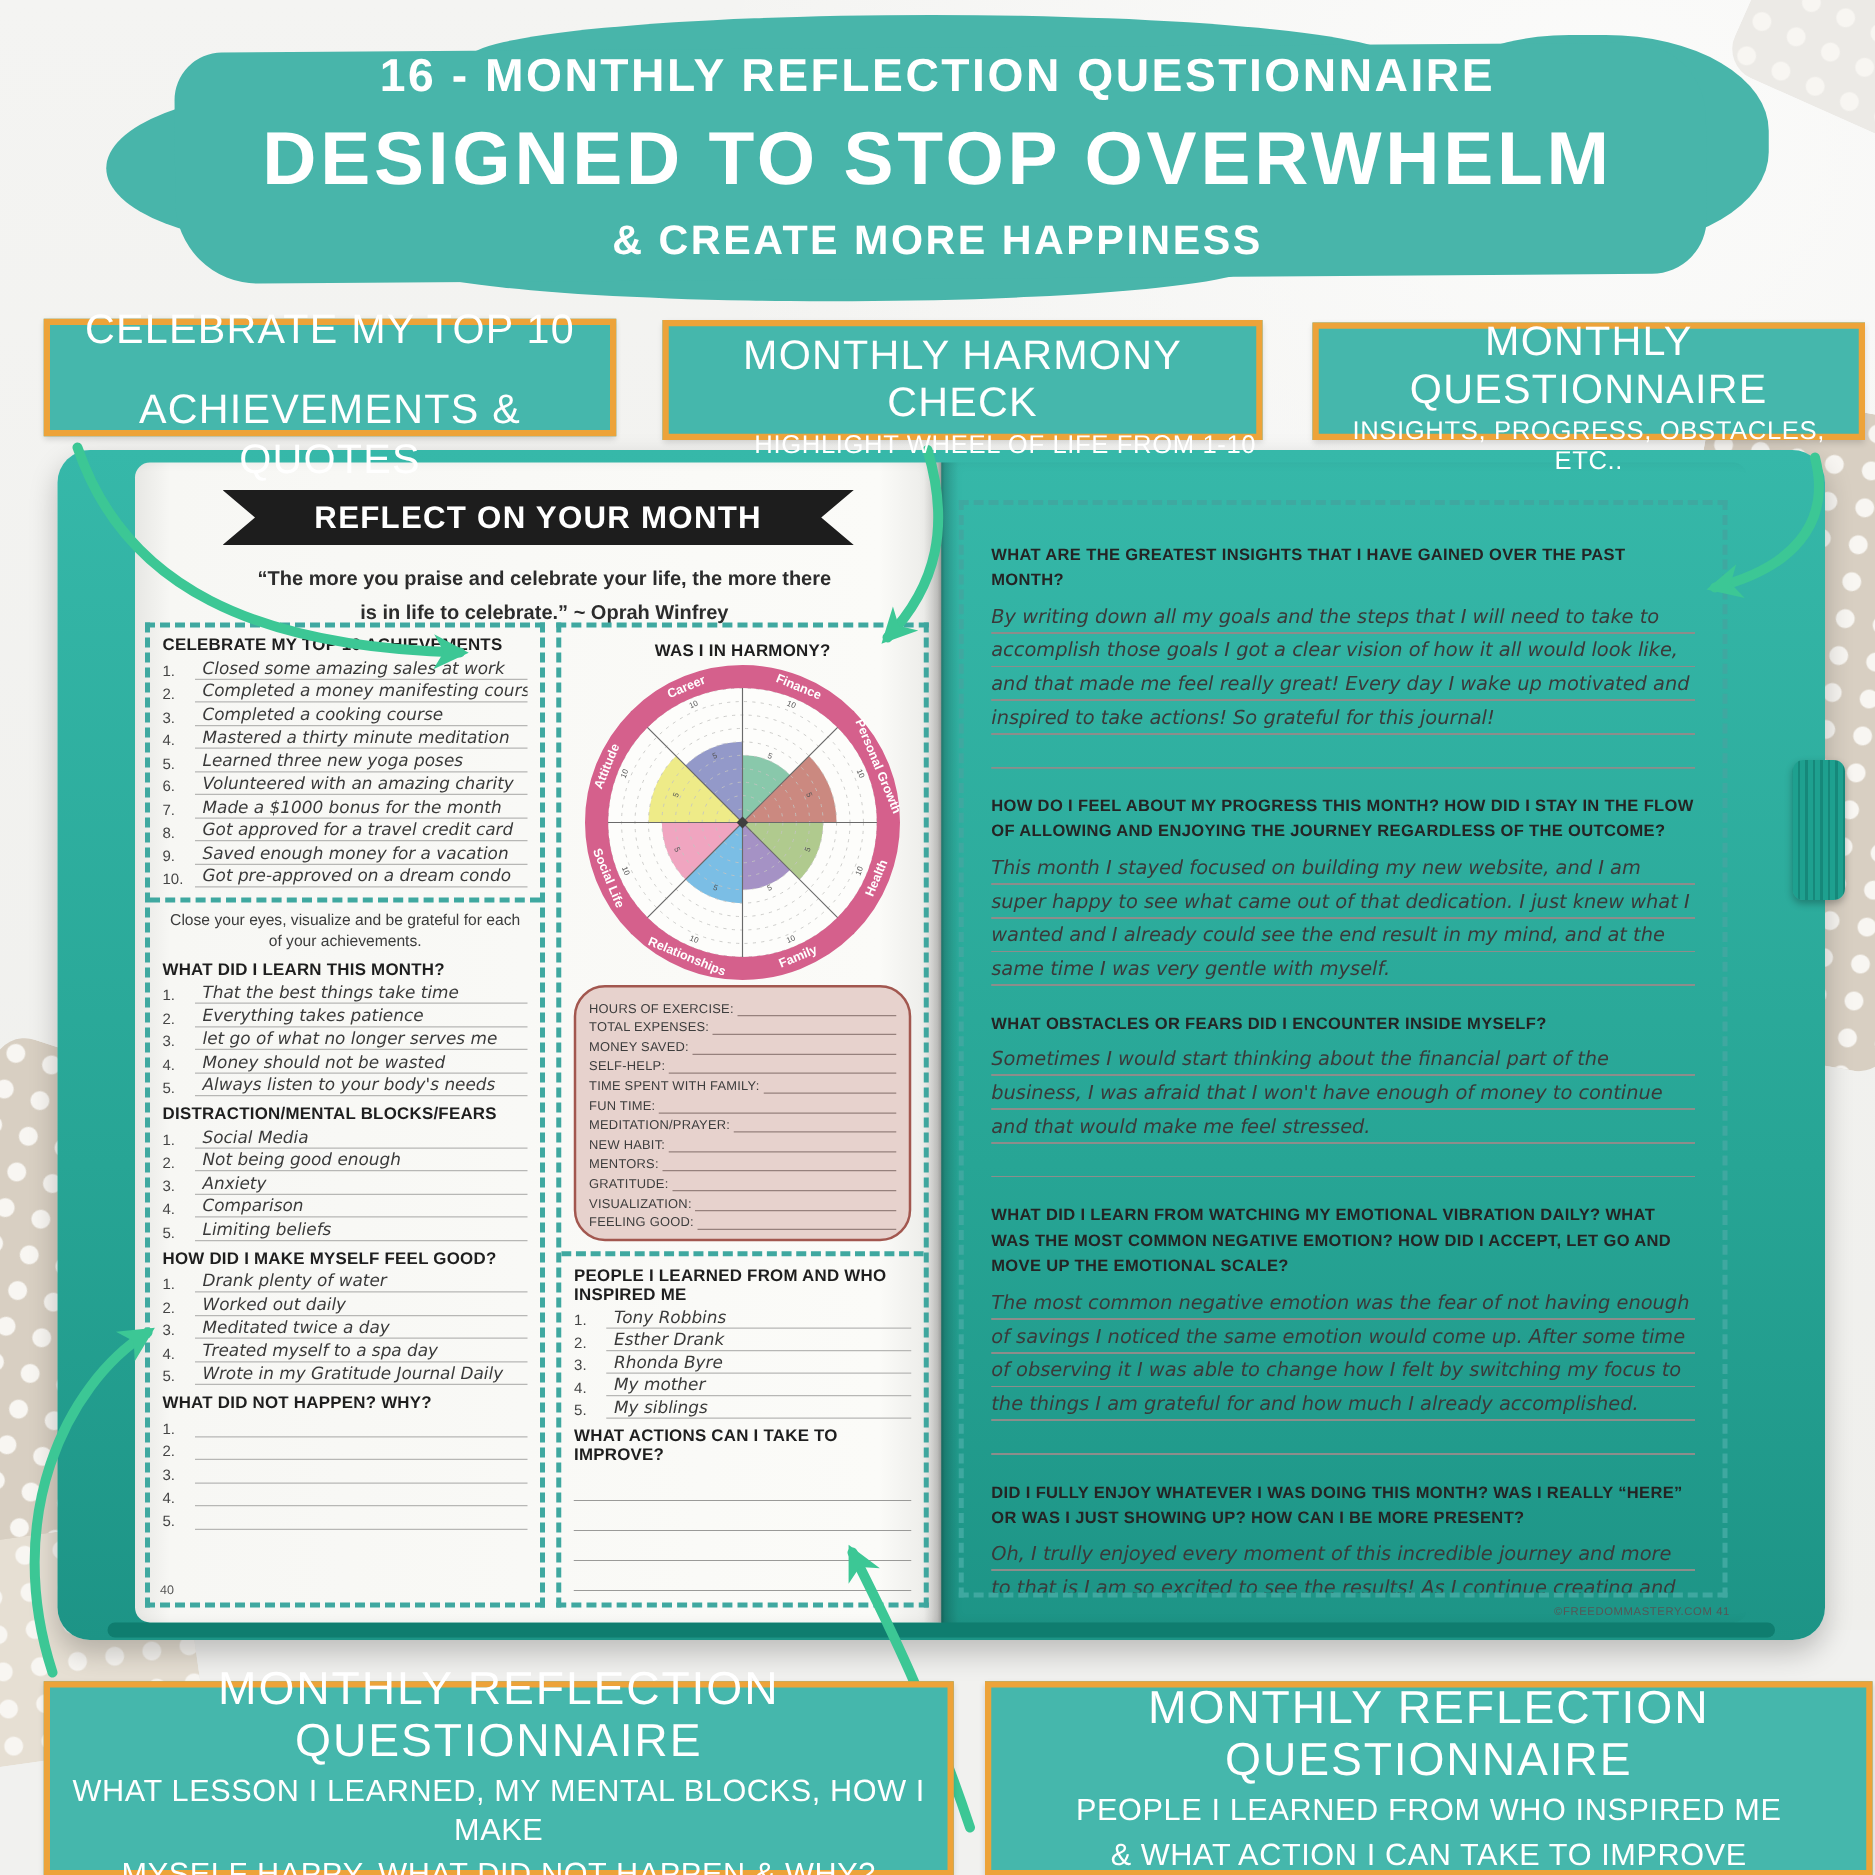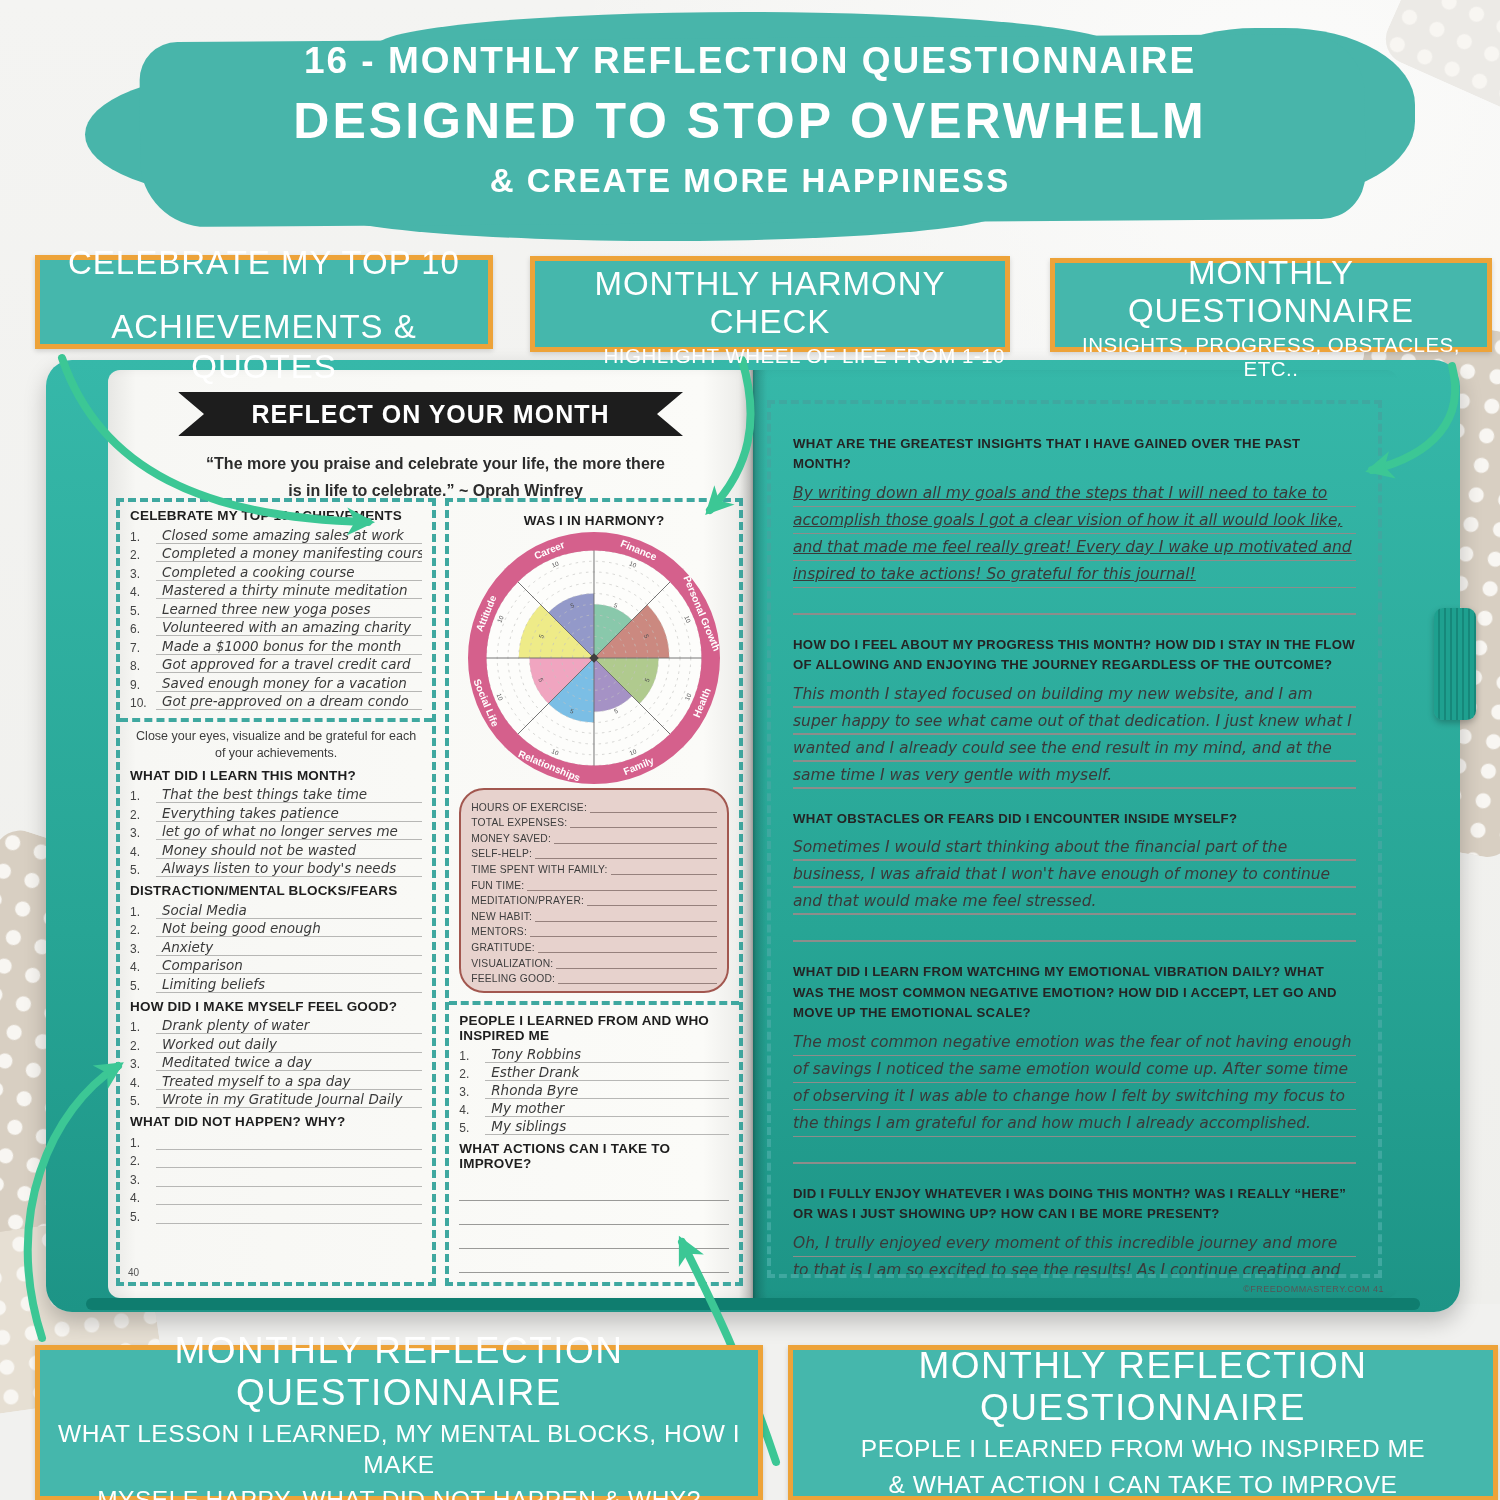--- a/index.html
+++ b/index.html
@@ -19,21 +19,21 @@
   
   .banner{position:absolute;left:85px;top:10px;width:1330px;height:235px;z-index:3;}
   .banner .blob{position:absolute;background:#48b5aa;}
   .bl1{left:55px;top:28px;width:1225px;height:185px;border-radius:38px 60px 44px 66px;transform:rotate(-.4deg);}
   .bl2{left:0;top:62px;width:320px;height:125px;border-radius:50%;}
   .bl3{right:0;top:18px;width:290px;height:170px;border-radius:45%;}
   .bl4{left:290px;top:2px;width:740px;height:70px;border-radius:50%;}
   .bl5{left:240px;bottom:4px;width:680px;height:60px;border-radius:50%;}
   .banner-text{position:absolute;left:0;right:0;top:30px;text-align:center;color:#fff;letter-spacing:2px;}
   .banner-l1{font-size:37px;font-weight:700;}
-  .banner-l2{font-size:50px;font-weight:700;margin-top:10px;letter-spacing:3px;}
+  .banner-l2{font-size:60px;font-weight:700;margin-top:10px;letter-spacing:3px;}
   .banner-l3{font-size:33px;font-weight:700;margin-top:12px;}
 
   
   .callout{position:absolute;background:#45b7ac;border:5px solid #eda339;box-shadow:0 2px 5px rgba(0,0,0,.15);
     color:#fff;text-align:center;display:flex;flex-direction:column;justify-content:center;z-index:3;}
   .co1{left:35px;top:255px;width:448px;height:84px;}
   .co2{left:530px;top:256px;width:470px;height:86px;align-items:flex-end;}
   .co3{left:1050px;top:258px;width:432px;height:84px;}
   .co-title{font-size:33px;font-weight:400;letter-spacing:1px;line-height:1.15;margin-top:25px;}
   .co-sub{font-size:20.5px;font-weight:400;letter-spacing:.5px;margin-top:3px;}
@@ -425,21 +425,21 @@
               </div>
             <h4>WHAT ACTIONS CAN I TAKE TO IMPROVE?</h4>
             <div class="ruled blank-lines"></div>
           </div>
         </div>
       </div>
 
       <div class="page page-right">
         <div class="rp-box">
         <div class="question">WHAT ARE THE GREATEST INSIGHTS THAT I HAVE GAINED OVER THE PAST MONTH?</div>
-            <div class="answer hand" style="height: 135px; text-decoration: underline;">By writing down all my goals and the steps that I will need to take to accomplish those goals I got a clear vision of how it all would look like, and that made me feel really great! Every day I wake up motivated and inspired to take actions! So grateful for this journal!</div>
+            <div class="answer hand" style="height: 135px;">By writing down all my goals and the steps that I will need to take to accomplish those goals I got a clear vision of how it all would look like, and that made me feel really great! Every day I wake up motivated and inspired to take actions! So grateful for this journal!</div>
             <div class="question">HOW DO I FEEL ABOUT MY PROGRESS THIS MONTH? HOW DID I STAY IN THE FLOW OF ALLOWING AND ENJOYING THE JOURNEY REGARDLESS OF THE OUTCOME?</div>
             <div class="answer hand" style="height: 108px;">This month I stayed focused on building my new website, and I am super happy to see what came out of that dedication. I just knew what I wanted and I already could see the end result in my mind, and at the same time I was very gentle with myself.</div>
             <div class="question">WHAT OBSTACLES OR FEARS DID I ENCOUNTER INSIDE MYSELF?</div>
             <div class="answer hand" style="height: 108px;">Sometimes I would start thinking about the financial part of the business, I was afraid that I won't have enough of money to continue and that would make me feel stressed.</div>
             <div class="question">WHAT DID I LEARN FROM WATCHING MY EMOTIONAL VIBRATION DAILY? WHAT WAS THE MOST COMMON NEGATIVE EMOTION? HOW DID I ACCEPT, LET GO AND MOVE UP THE EMOTIONAL SCALE?</div>
             <div class="answer hand" style="height: 135px;">The most common negative emotion was the fear of not having enough of savings I noticed the same emotion would come up. After some time of observing it I was able to change how I felt by switching my focus to the things I am grateful for and how much I already accomplished.</div>
             <div class="question">DID I FULLY ENJOY WHATEVER I WAS DOING THIS MONTH? WAS I REALLY “HERE” OR WAS I JUST SHOWING UP? HOW CAN I BE MORE PRESENT?</div>
             <div class="answer hand" style="height: 108px;">Oh, I trully enjoyed every moment of this incredible journey and more to that is I am so excited to see the results! As I continue creating and manifesting magic into my life, I chooose to be present and fully in my heart!.</div>
           </div>
         <div class="rp-footer">©FREEDOMMASTERY.COM  41</div>

